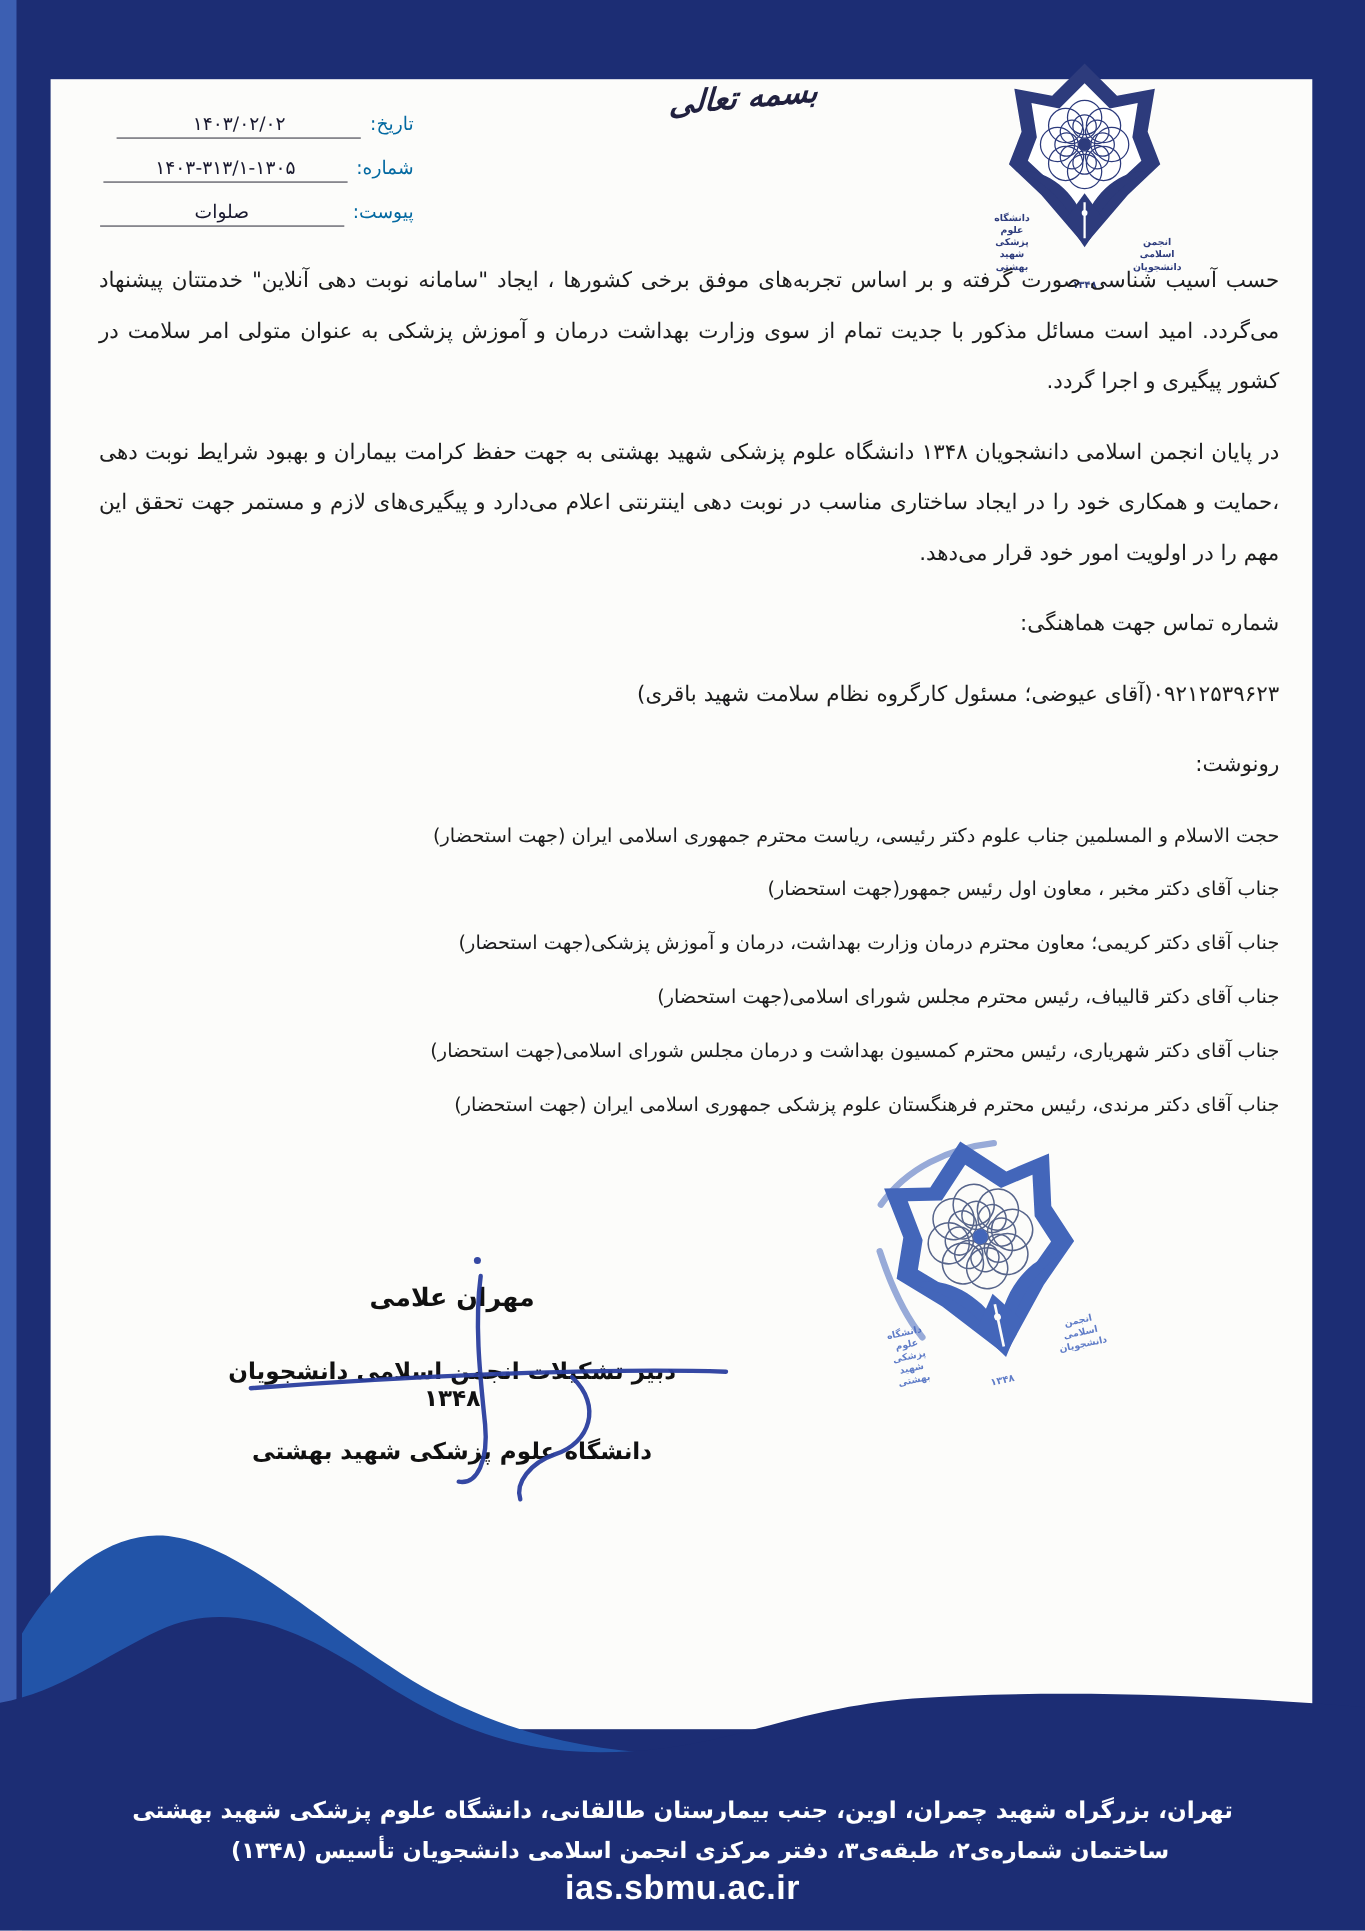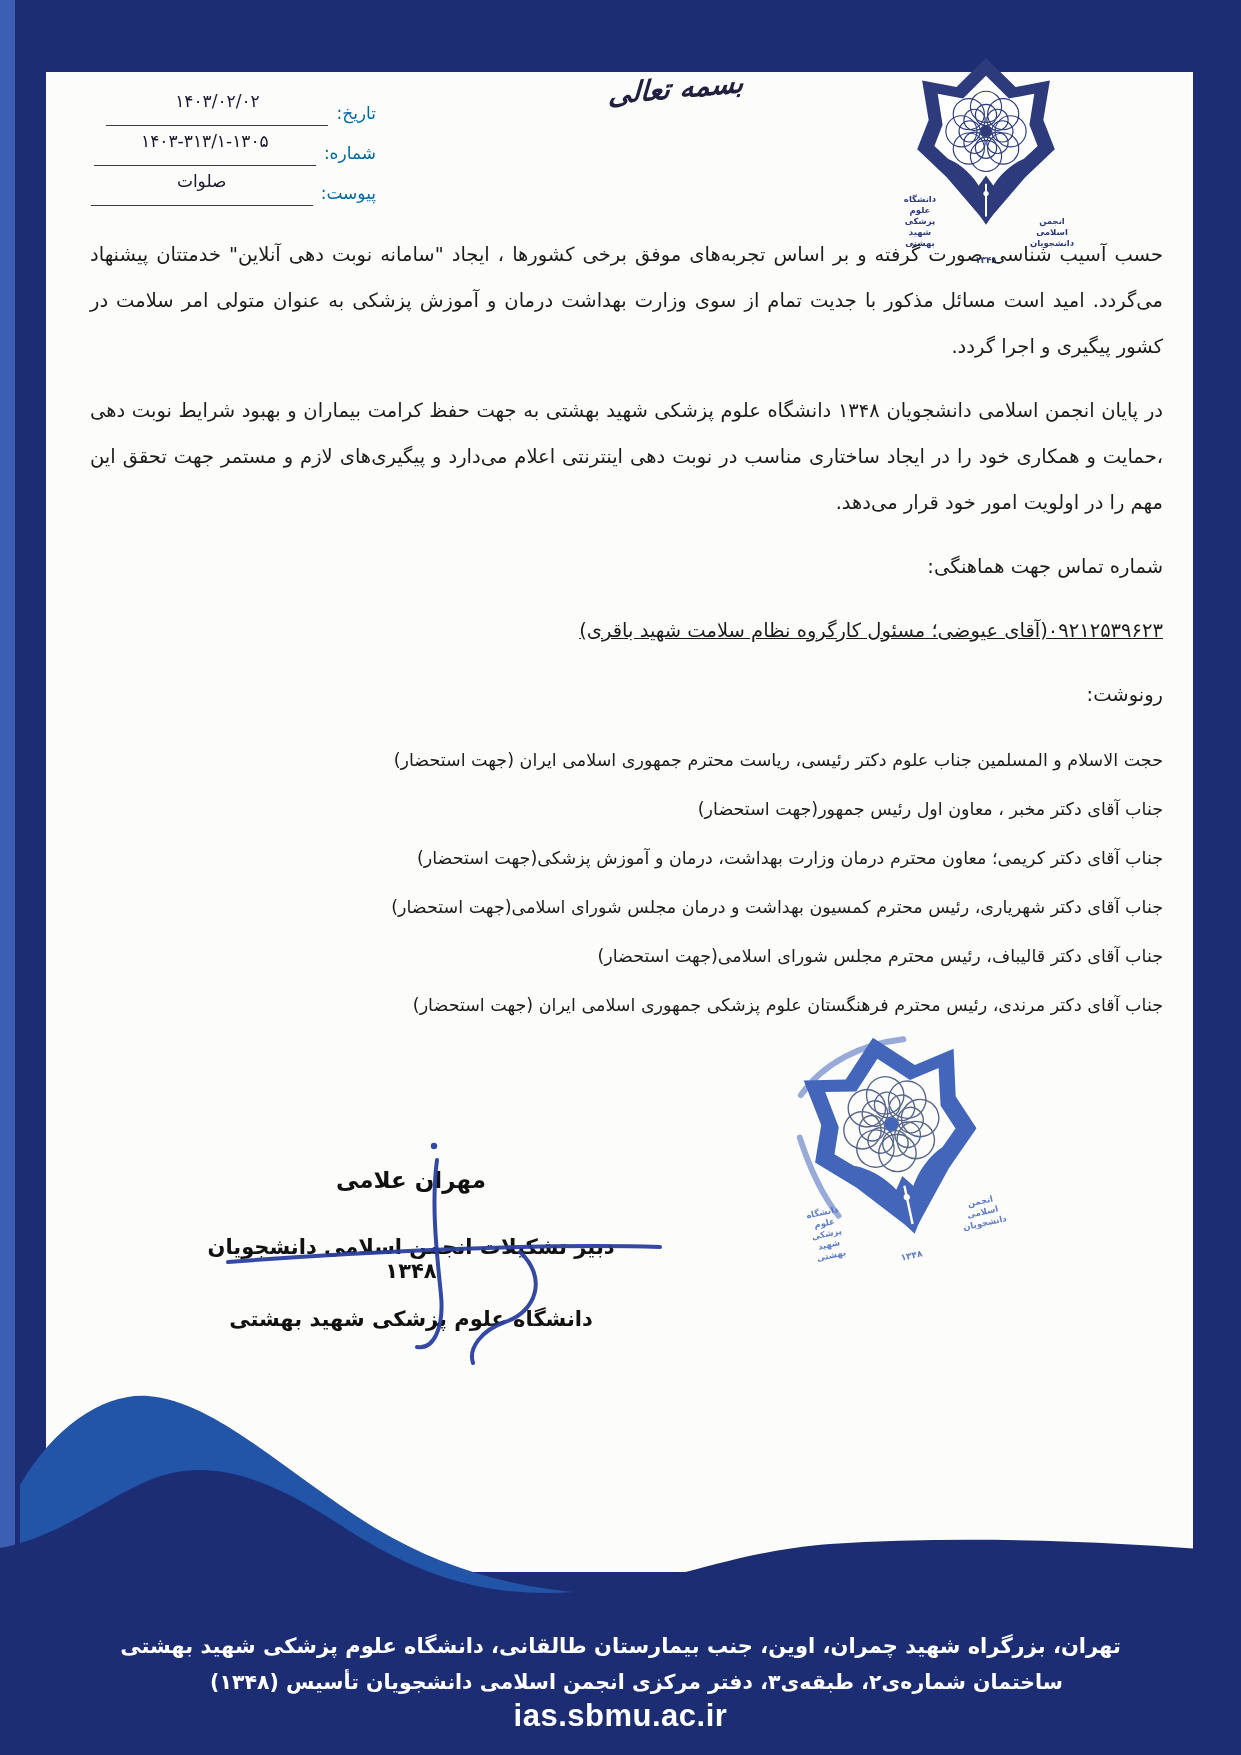--- a/index.html
+++ b/index.html
@@ -17,36 +17,36 @@
   .bismillah{
     position:absolute;top:0px;left:505px;width:250px;text-align:center;
     font-size:28px;font-weight:bold;font-style:italic;color:#21213f;
     transform:rotate(-5deg) skewX(-8deg);
   }
   .meta{position:absolute;top:14px;left:30px;width:300px;direction:rtl;}
   .meta-line{height:40px;display:flex;align-items:flex-end;gap:8px;}
   .meta-label{font-weight:normal;font-size:17px;color:#0369a1;white-space:nowrap;padding-bottom:3px;}
   .meta-value{
     display:inline-block;width:222px;border-bottom:1.6px solid #3a3a46;
-    text-align:center;font-size:17px;color:#18182e;padding-bottom:14px;direction:ltr;
+    text-align:center;font-size:17px;color:#18182e;padding-bottom:2px;direction:ltr;
   }
   
   .logo{position:absolute;top:-16px;right:112px;width:190px;height:205px;}
   .logo svg{display:block;margin:0 auto;}
   .logo-col{position:absolute;bottom:12px;width:54px;font-size:8.5px;font-weight:bold;
     color:#2d3b7c;line-height:1.3;text-align:center;}
   .logo-col.r{right:2px;} .logo-col.l{left:2px;}
   .logo-year{position:absolute;left:0;right:0;bottom:-4px;text-align:center;
     font-size:9px;font-weight:bold;color:#2d3b7c;}
   
   .letter-body{position:absolute;top:160px;right:30px;left:30px;color:#1d1d1d;}
   .letter-body p{margin:0 0 18px 14px;font-size:19.5px;line-height:46px;
     text-align:justify;text-justify:inter-word;}
   .contact-heading{font-size:18px;line-height:46px;margin:0;}
-  .contact-line{font-size:18px;line-height:50px;margin:0;text-decoration:underline;}
+  .contact-line{font-size:18px;line-height:50px;margin:0;}
   .cc-heading{font-size:18px;line-height:50px;margin:0;}
   .cc-list{margin:0;padding:0;list-style:none;}
   .cc-list li{font-size:17.5px;line-height:49px;}
   
   .sig-block{position:absolute;top:1095px;left:150px;width:430px;text-align:center;color:#111;}
   .sig-name{font-size:23px;font-weight:bold;}
   .sig-title1{font-size:21px;font-weight:bold;margin-top:42px;}
   .sig-title2{font-size:21px;font-weight:bold;margin-top:24px;}
   .sig-strokes{position:absolute;left:104px;top:988px;}
   
@@ -123,22 +123,22 @@
   <div class="letter-body">
     <p>حسب آسیب شناسی صورت گرفته و بر اساس تجربه‌های موفق برخی کشورها ، ایجاد "سامانه نوبت دهی آنلاین" خدمتتان پیشنهاد می‌گردد. امید است مسائل مذکور با جدیت تمام از سوی وزارت بهداشت درمان و آموزش پزشکی به عنوان متولی امر سلامت در کشور پیگیری و اجرا گردد.</p>
     <p>در پایان انجمن اسلامی دانشجویان ۱۳۴۸ دانشگاه علوم پزشکی شهید بهشتی به جهت حفظ کرامت بیماران و بهبود شرایط نوبت دهی ،حمایت و همکاری خود را در ایجاد ساختاری مناسب در نوبت دهی اینترنتی اعلام می‌دارد و پیگیری‌های لازم و مستمر جهت تحقق این مهم را در اولویت امور خود قرار می‌دهد.</p>
     <p class="contact-heading">شماره تماس جهت هماهنگی:</p>
     <p class="contact-line">۰۹۲۱۲۵۳۹۶۲۳(آقای عیوضی؛ مسئول کارگروه نظام سلامت شهید باقری)</p>
     <p class="cc-heading">رونوشت:</p>
     <ul class="cc-list">
       <li>حجت الاسلام و المسلمین جناب علوم دکتر رئیسی، ریاست محترم جمهوری اسلامی ایران (جهت استحضار)</li>
       <li>جناب آقای دکتر مخبر ، معاون اول رئیس جمهور(جهت استحضار)</li>
       <li>جناب آقای دکتر کریمی؛ معاون محترم درمان وزارت بهداشت، درمان و آموزش پزشکی(جهت استحضار)</li>
+      <li>جناب آقای دکتر قالیباف، رئیس محترم مجلس شورای اسلامی(جهت استحضار)</li>
       <li>جناب آقای دکتر شهریاری، رئیس محترم کمسیون بهداشت و درمان مجلس شورای اسلامی(جهت استحضار)</li>
-      <li>جناب آقای دکتر قالیباف، رئیس محترم مجلس شورای اسلامی(جهت استحضار)</li>
       <li>جناب آقای دکتر مرندی، رئیس محترم فرهنگستان علوم پزشکی جمهوری اسلامی ایران (جهت استحضار)</li>
     </ul>
   </div>
 
   <div class="sig-block">
     <div class="sig-name">مهران علامی</div>
     <div class="sig-title1">دبیر تشکیلات انجمن اسلامی دانشجویان ۱۳۴۸</div>
     <div class="sig-title2">دانشگاه علوم پزشکی شهید بهشتی</div>
   </div>
 

